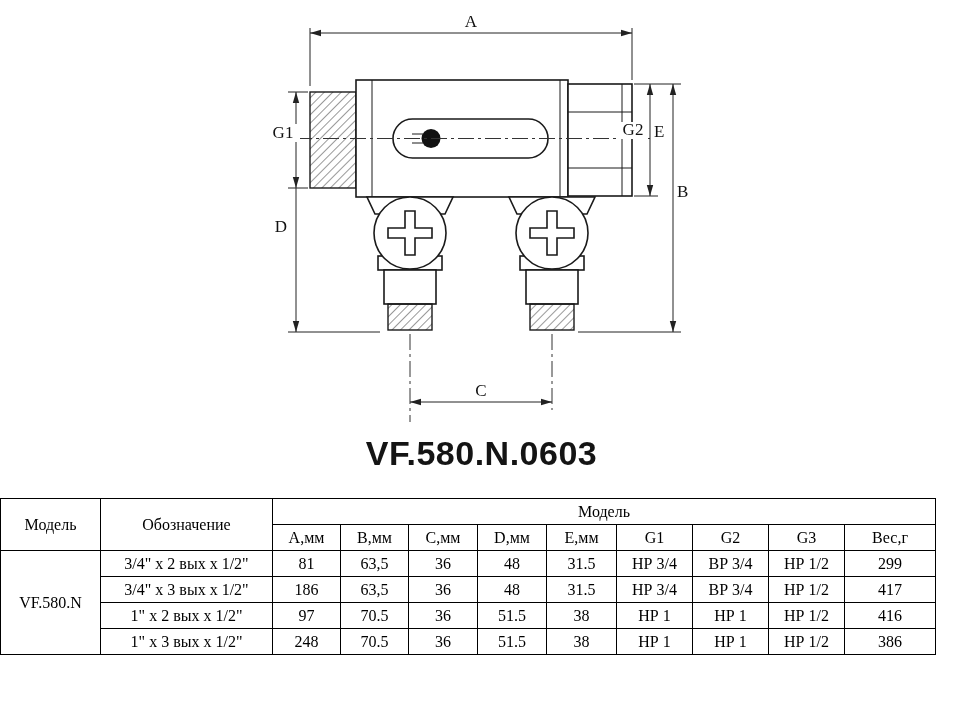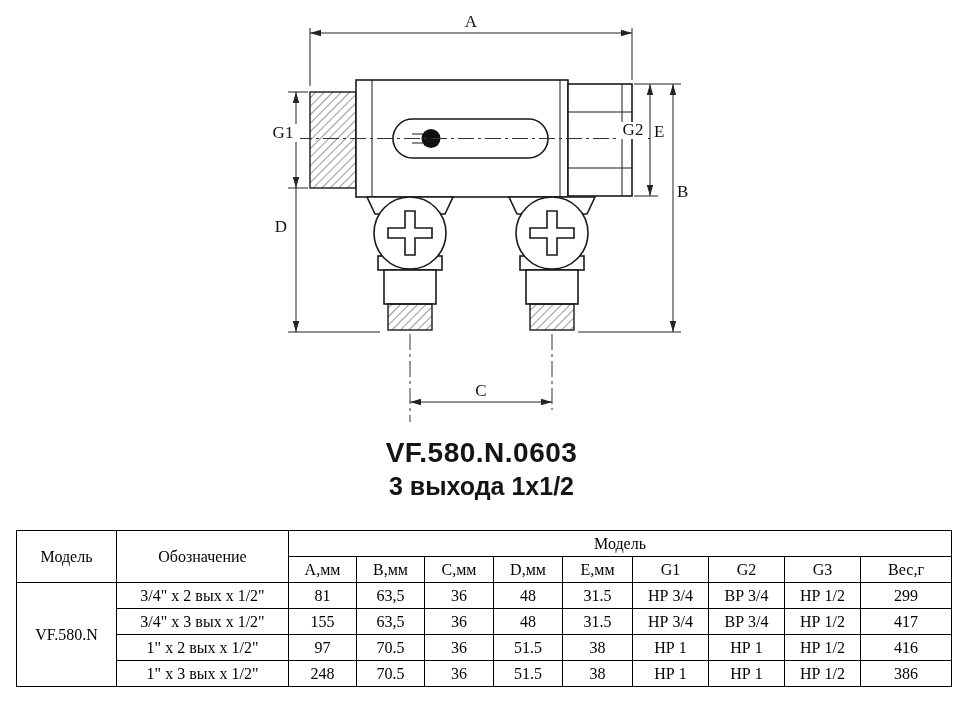--- a/index.html
+++ b/index.html
@@ -13,24 +13,24 @@
   .outline   { fill:#ffffff; stroke:#1a1a1a; stroke-width:1.6; }
   .thin      { stroke:#1a1a1a; stroke-width:1; fill:none; }
   .dim       { stroke:#222222; stroke-width:1; fill:none; }
   .dimfill   { fill:#222222; stroke:none; }
   .centerline{ stroke:#333333; stroke-width:1; stroke-dasharray:16 4 3 4; fill:none; }
   .hatched   { fill:url(#hatch); stroke:#1a1a1a; stroke-width:1.4; }
   .dimtext   { font-family:"Liberation Serif", serif; font-size:17px; fill:#111; }
   .whitebg   { fill:#ffffff; stroke:none; }
 
   .title-block { text-align:center; margin-top:6px; font-family:"Liberation Sans", sans-serif; font-weight:bold; color:#141414; }
-  .title-line1 { font-size:28px; line-height:34px; letter-spacing:0.5px; }
+  .title-line1 { font-size:34px; line-height:34px; letter-spacing:0.5px; }
   .title-line2 { font-size:25px; line-height:32px; }
 
-  .spec-table { border-collapse:collapse; margin:28px 16px 0; width:935px; table-layout:fixed; }
+  .spec-table { border-collapse:collapse; margin:28px 0 0; width:935px; table-layout:fixed; }
   .spec-table td { border:1px solid #000; text-align:center; vertical-align:middle;
                    font-size:16px; padding:3px 2px; height:26px; overflow:hidden; white-space:nowrap; }
   .model-cell { font-weight:normal; }
 </style>
 </head>
 <body>
 
 <div class="page">
 
   <div class="drawing-area">
@@ -135,21 +135,20 @@
         <line x1="410" y1="402" x2="552" y2="402" class="dim"></line>
         <polygon points="410,402 421,398.8 421,405.2" class="dimfill"></polygon>
         <polygon points="552,402 541,398.8 541,405.2" class="dimfill"></polygon>
         <text x="481" y="396" text-anchor="middle" class="dimtext">C</text>
       </g>
     </svg>
   </div>
 
   <div class="title-block">
     <div class="title-line1">VF.580.N.0603</div>
-    <div class="title-line2">3 выхода 1x1/2</div>
   </div>
 
   <table class="spec-table">
     <colgroup>
       <col style="width:100px">
         <col style="width:172px">
       <col style="width:68px">
         <col style="width:68px">
         <col style="width:69px">
         <col style="width:69px">
@@ -186,21 +185,21 @@
         <td>36</td>
         <td>48</td>
         <td>31.5</td>
         <td>НР 3/4</td>
         <td>ВР 3/4</td>
         <td>НР 1/2</td>
         <td>299</td>
       </tr>
       <tr>
         <td>3/4" х 3 вых х 1/2"</td>
-        <td>155</td>
+        <td>186</td>
         <td>63,5</td>
         <td>36</td>
         <td>48</td>
         <td>31.5</td>
         <td>НР 3/4</td>
         <td>ВР 3/4</td>
         <td>НР 1/2</td>
         <td>417</td>
       </tr>
       <tr>

